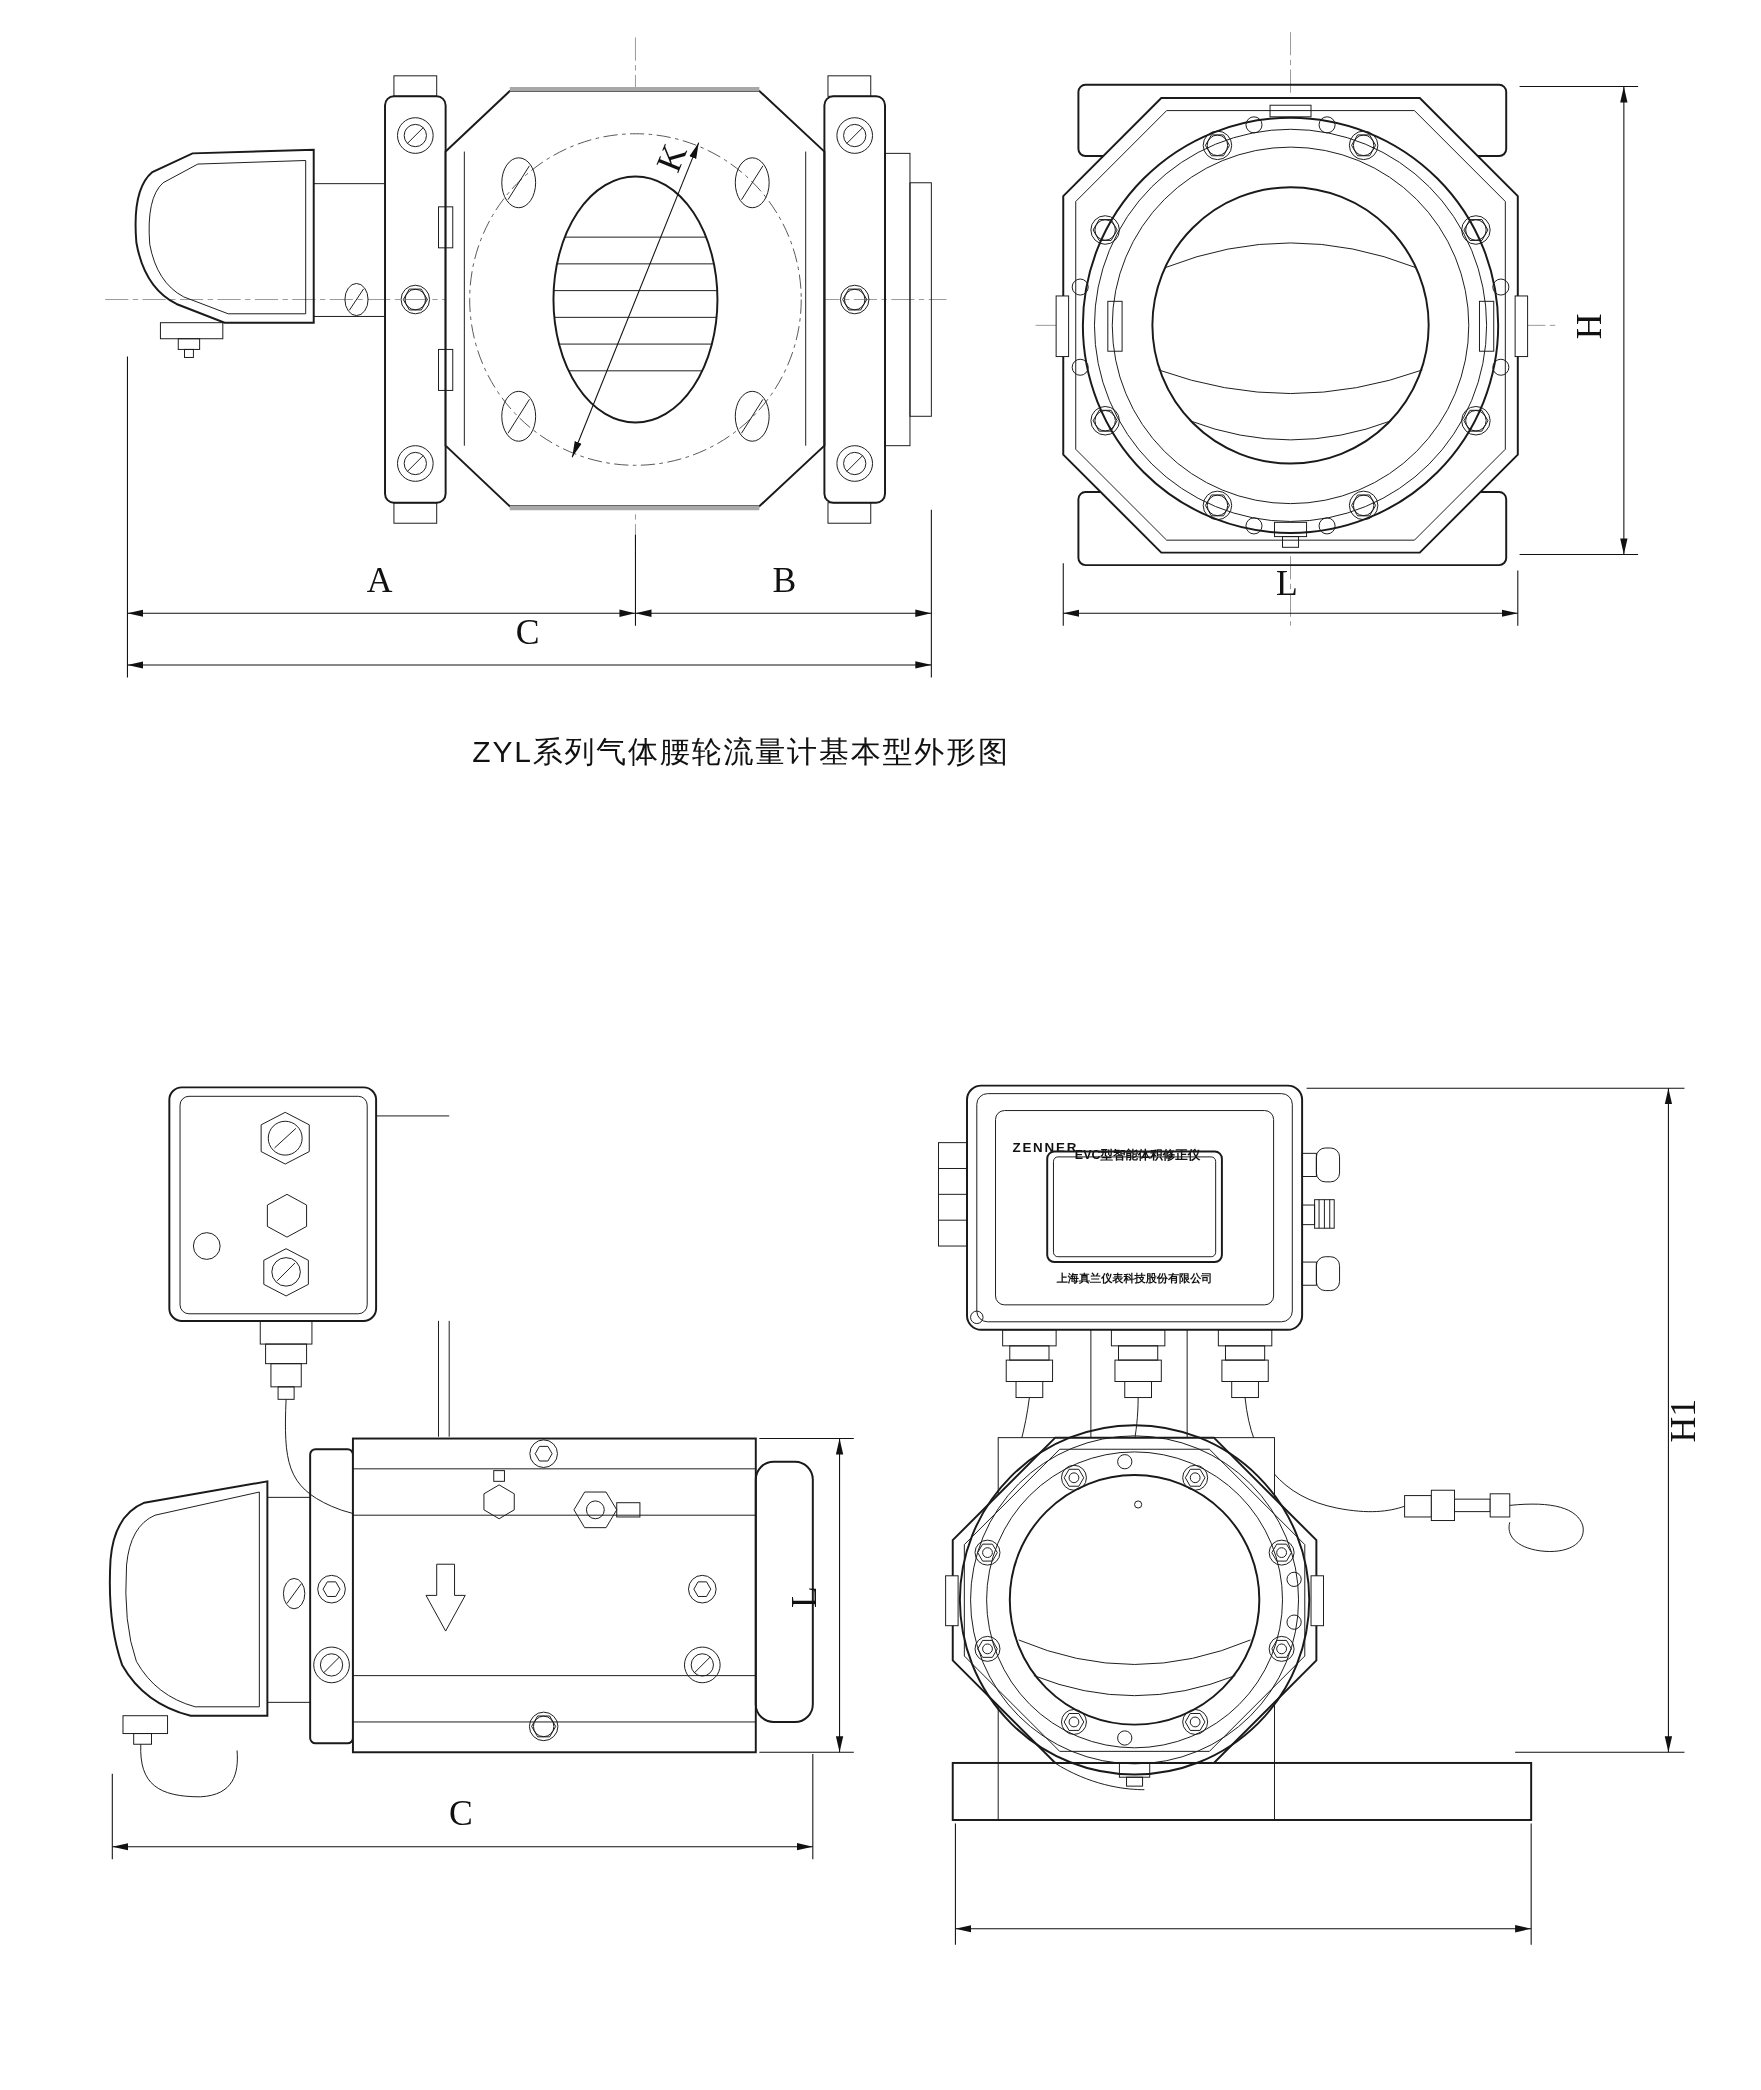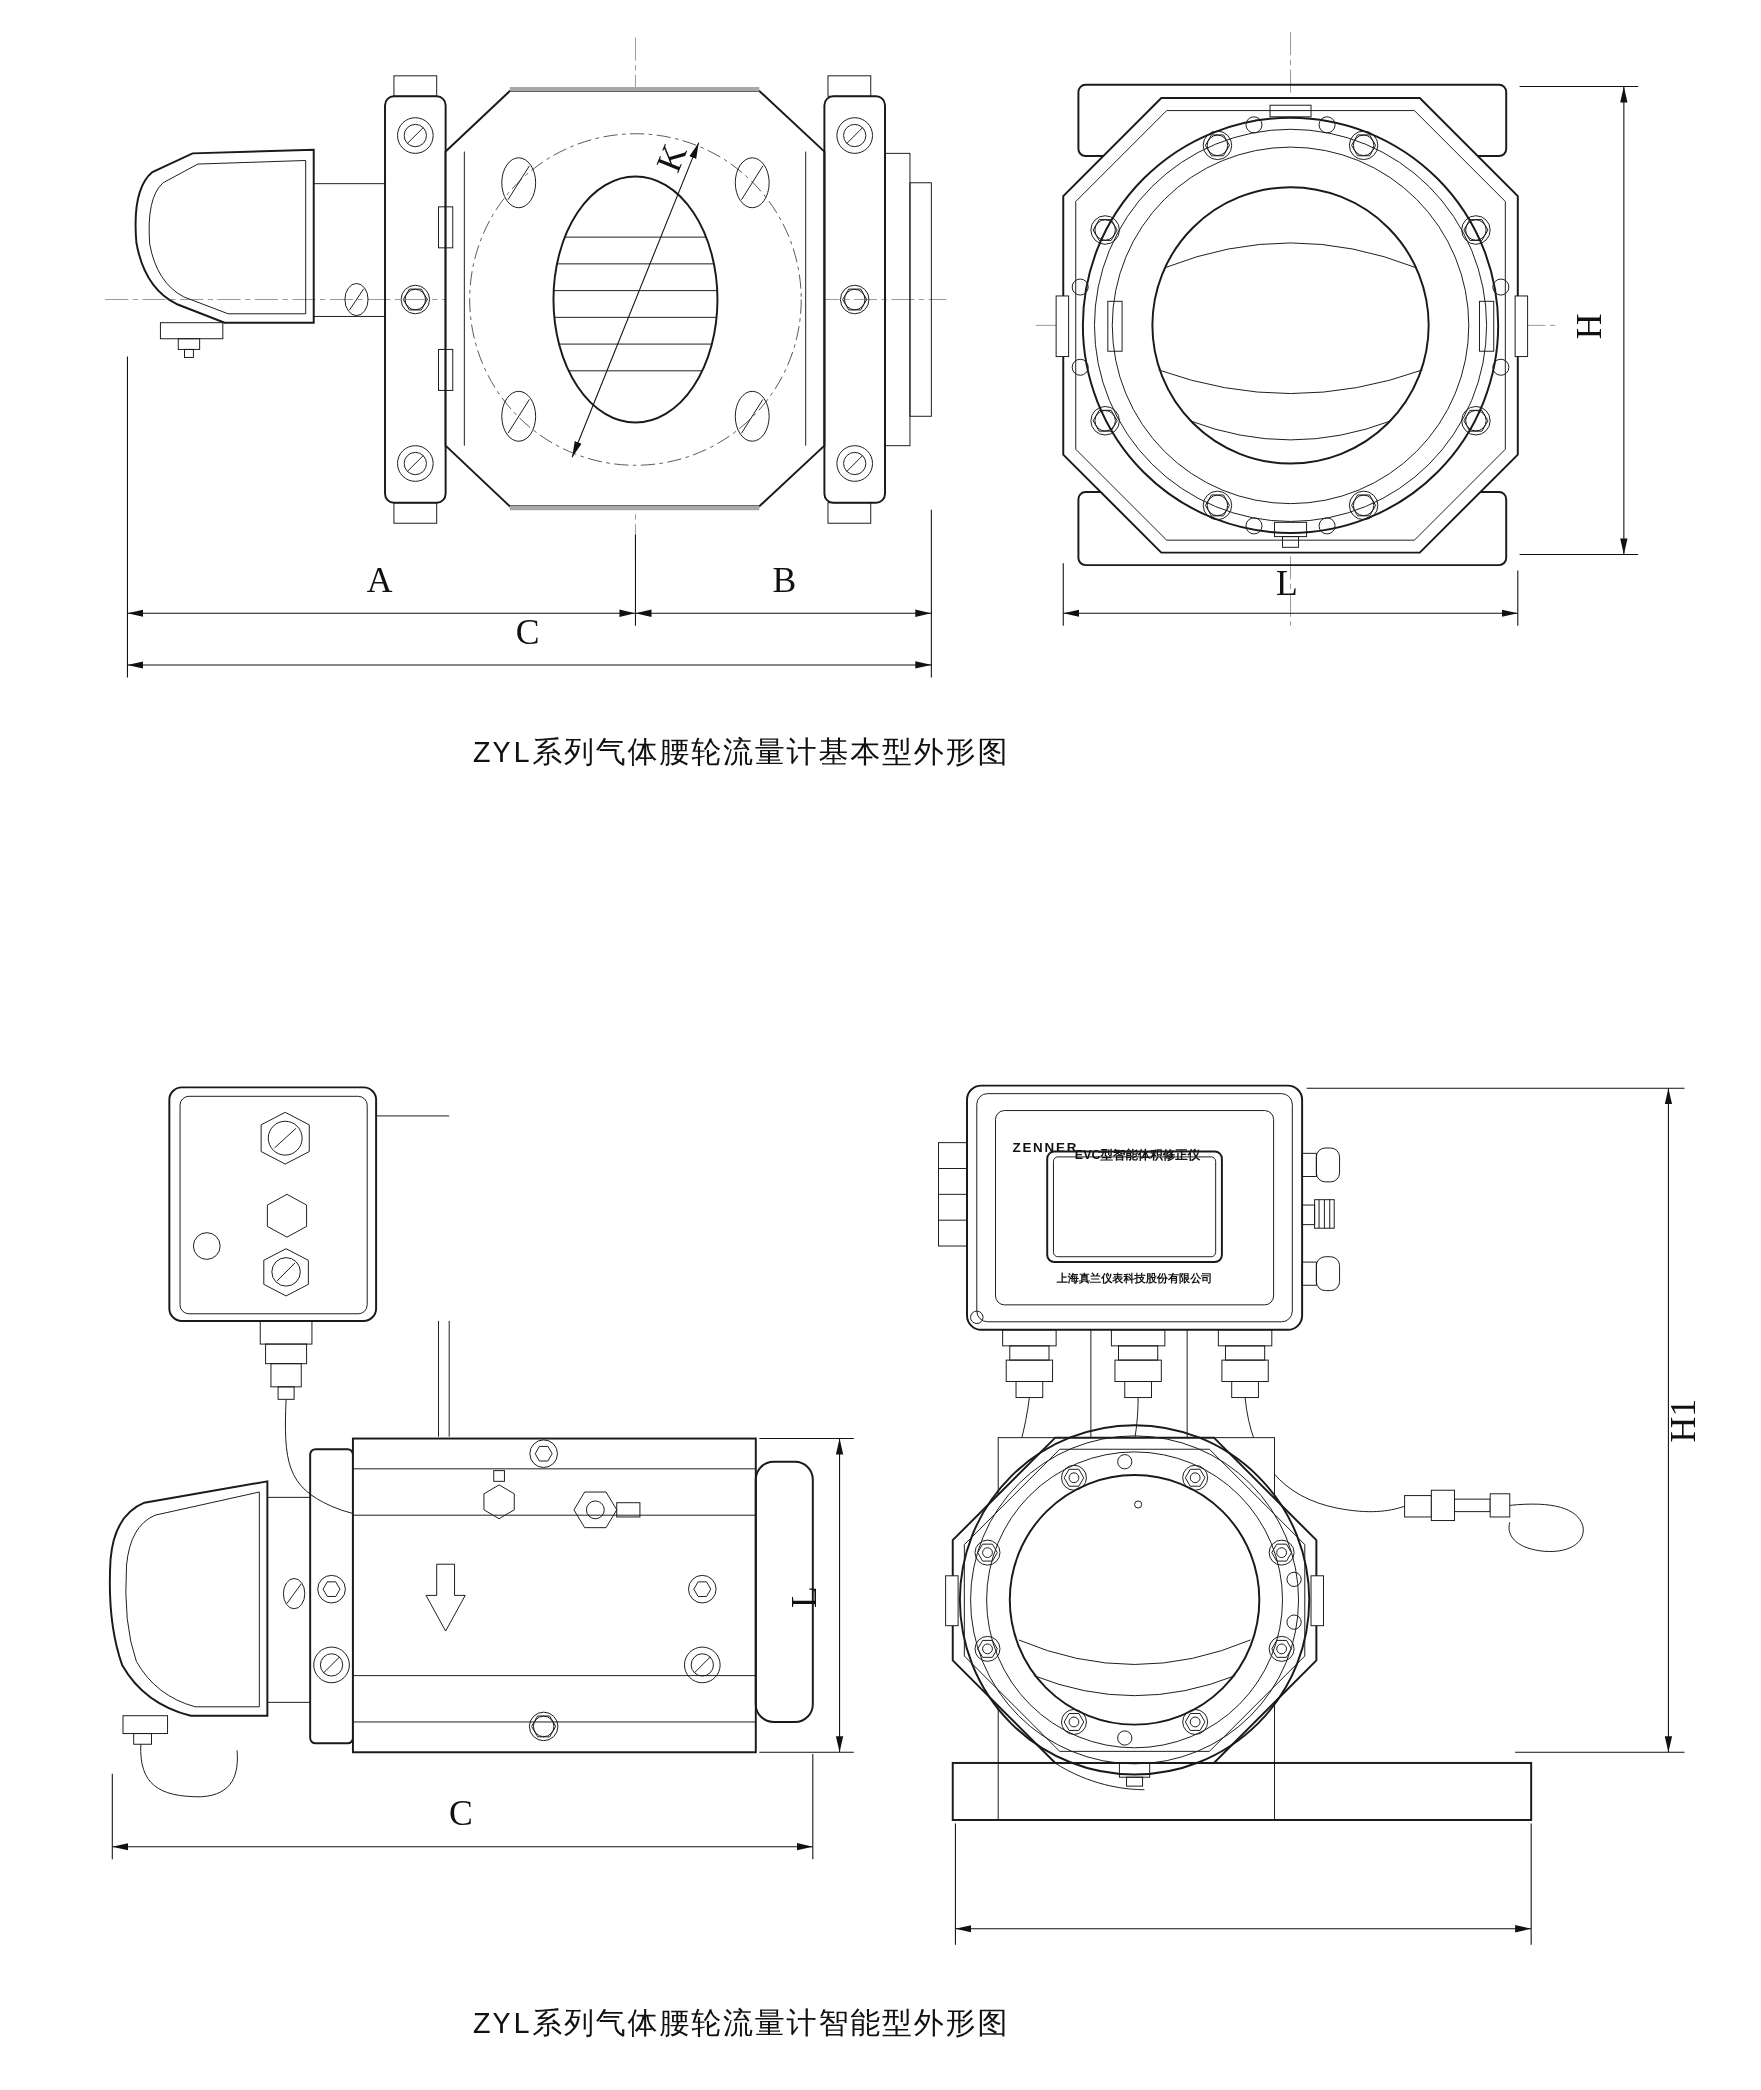--- a/index.html
+++ b/index.html
@@ -1,20 +1,20 @@
 <!DOCTYPE html>
 <html style="font-size:14.3px"><head>
 <meta charset="utf-8">
 <style>
   html,body{margin:0;padding:0;background:#ffffff;}
   body{width:1762px;height:2091px;position:relative;font-family:"Liberation Sans",sans-serif;}
   #canvas{position:absolute;left:0;top:0;width:1762px;height:2091px;}
   svg{position:absolute;left:0;top:0;}
   .caption{position:absolute;left:0;width:1482px;text-align:center;font-size:30px;
-           color:#111;letter-spacing:1.8px;font-family:Liberation Mono, monospace;}
+           color:#111;letter-spacing:1.8px;font-family:Liberation Sans, sans-serif;}
   .cap1{top:732px;}
   .cap2{top:2003px;}
   
   .ol{fill:none;stroke:#1a1a1a;stroke-width:2.2;}           
   .olw{fill:#ffffff;stroke:#1a1a1a;stroke-width:2.2;}       
   .il{fill:none;stroke:#1a1a1a;stroke-width:1.1;}           
   .ilw{fill:#ffffff;stroke:#1a1a1a;stroke-width:1.1;}
   .cl{fill:none;stroke:#999999;stroke-width:1.1;stroke-dasharray:26 5 6 5;}  
   .bc{fill:none;stroke:#555555;stroke-width:1.1;stroke-dasharray:16 5 4 5;}  
   .hl{fill:none;stroke:#a8a8a8;stroke-width:5;}             
@@ -375,16 +375,15 @@
 
     <g>
       <line x1="1072" y1="2046" x2="1072" y2="2182" class="dim"></line>
       <line x1="1718" y1="2046" x2="1718" y2="2182" class="dim"></line>
       <line x1="1072" y1="2164" x2="1718" y2="2164" class="dim" marker-start="url(#arr)" marker-end="url(#arr)"></line>
     </g>
   </g>
 </svg>
 
 <div class="caption cap1">ZYL系列气体腰轮流量计基本型外形图</div>
-<div class="caption cap2">ZYL系列气体腰轮流量计智能型外形图</div>
 
 </div>
 
 
 </body></html>

